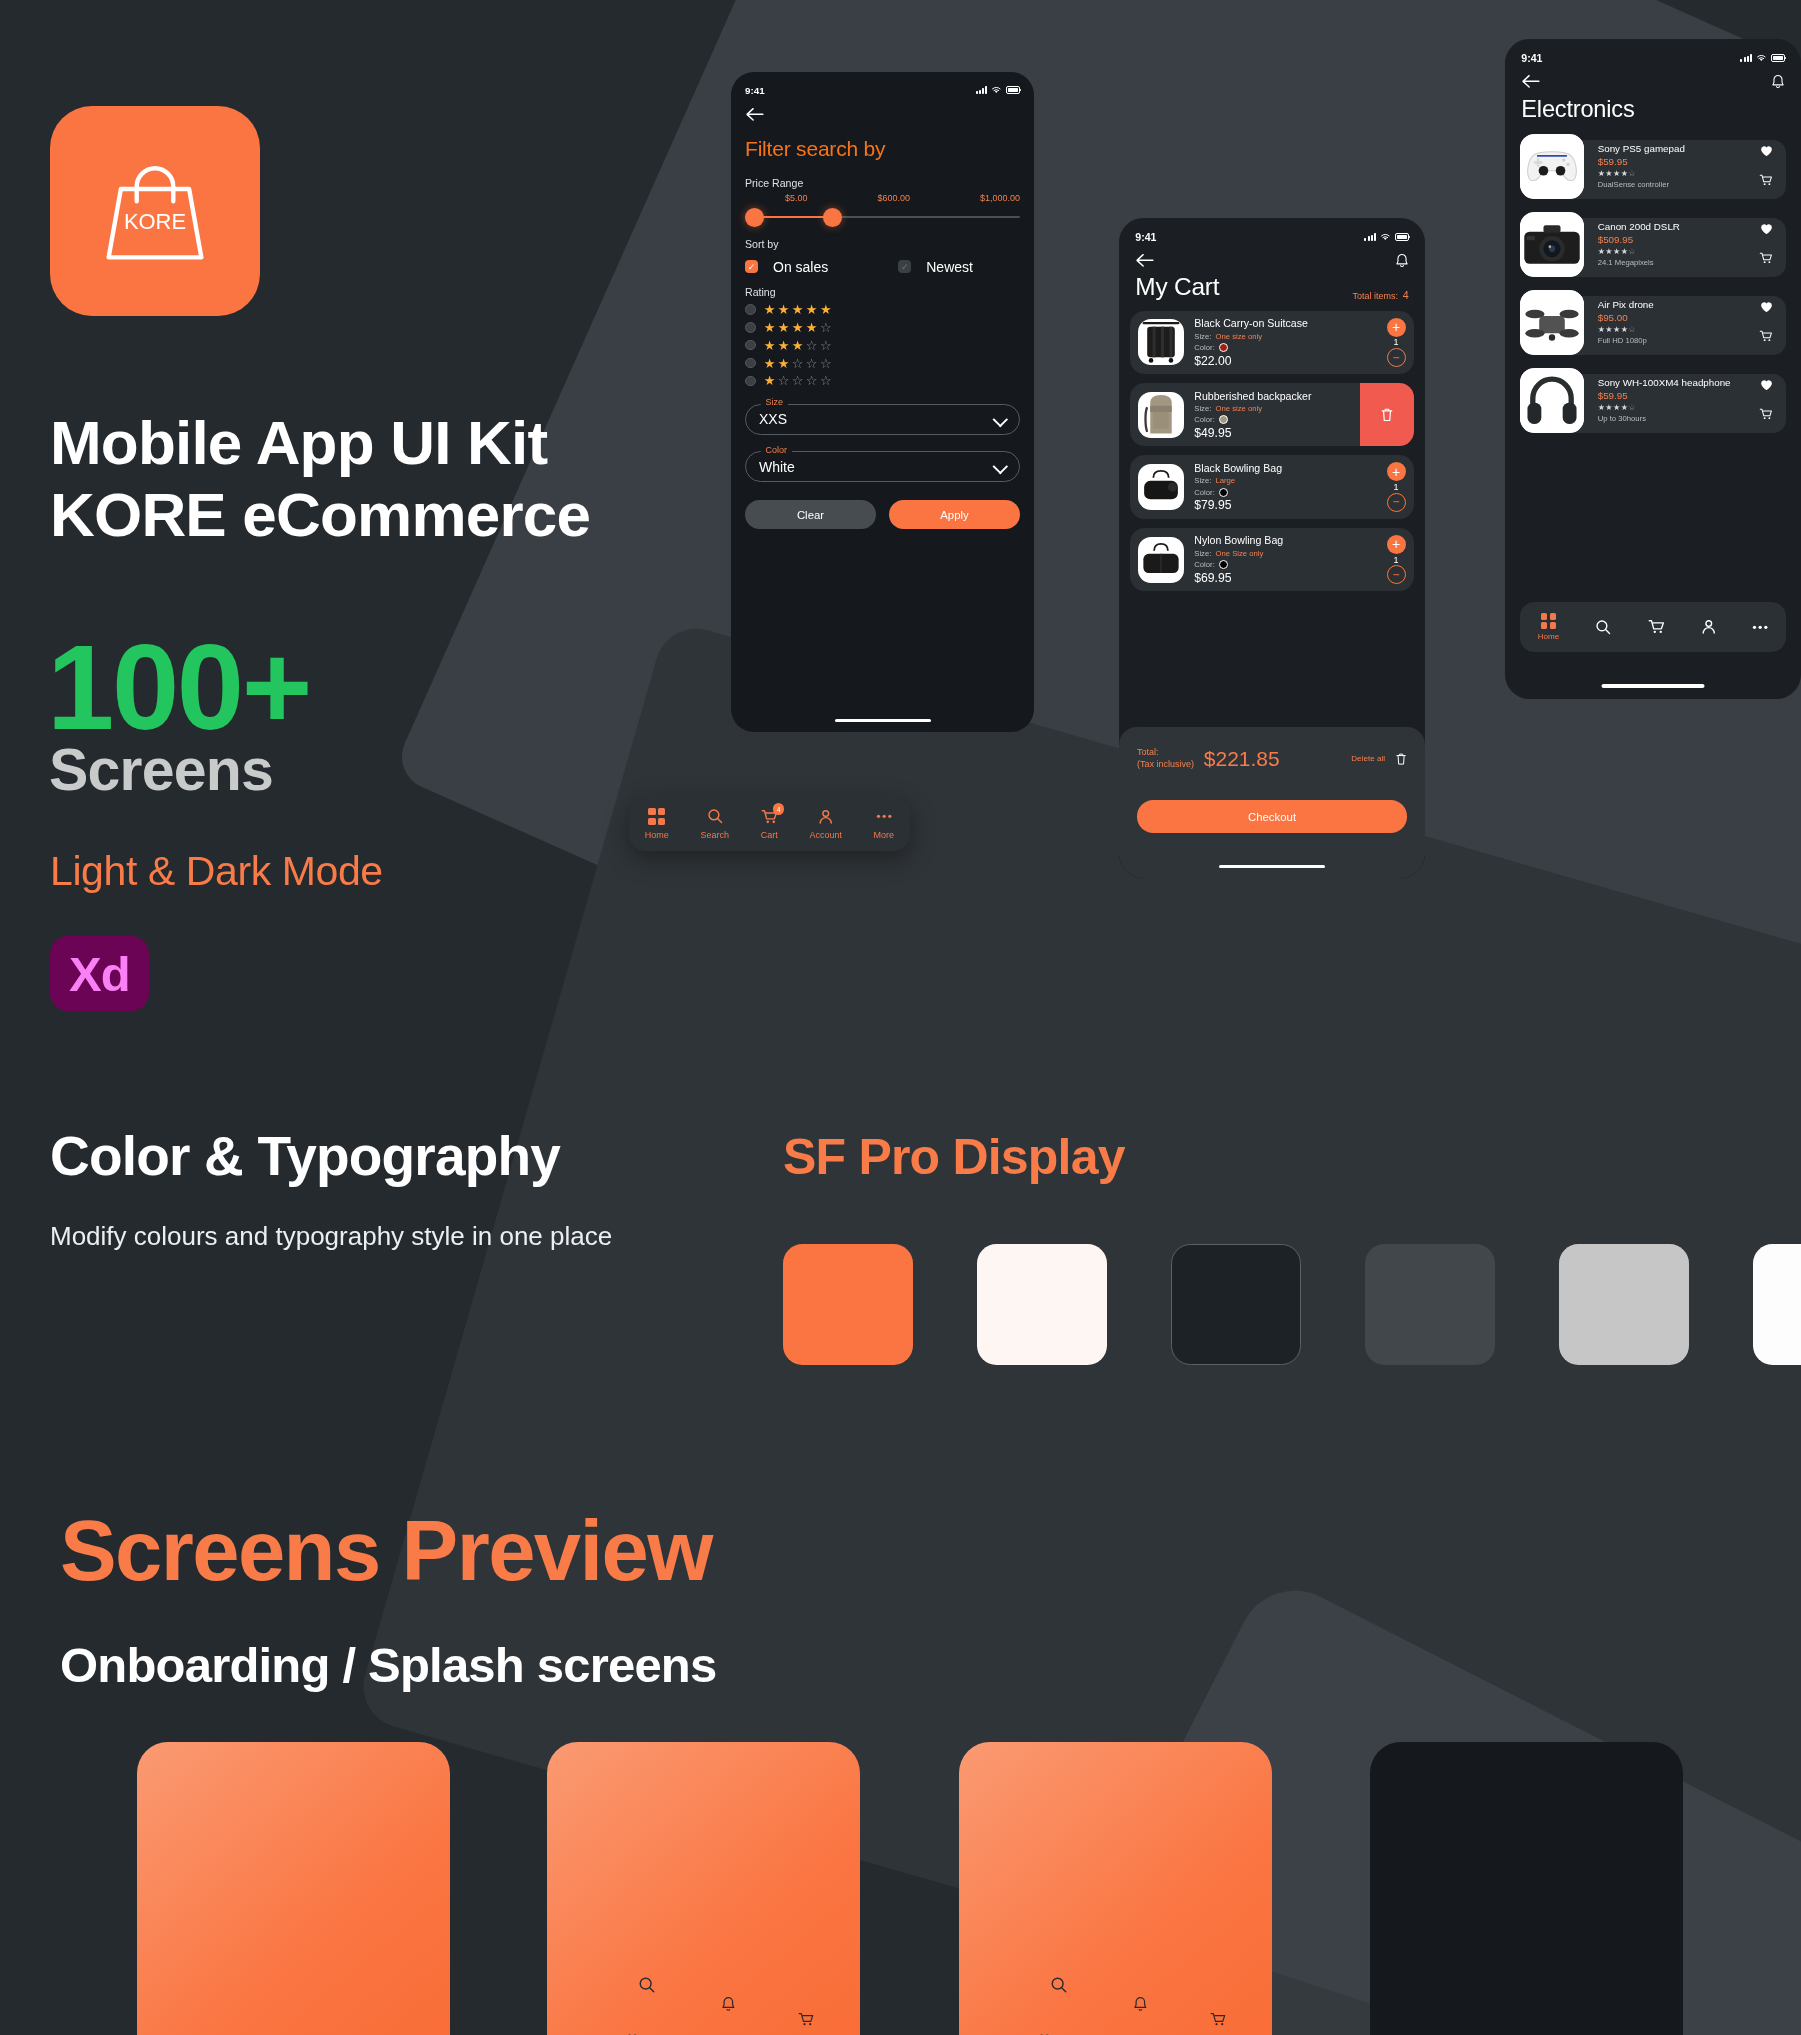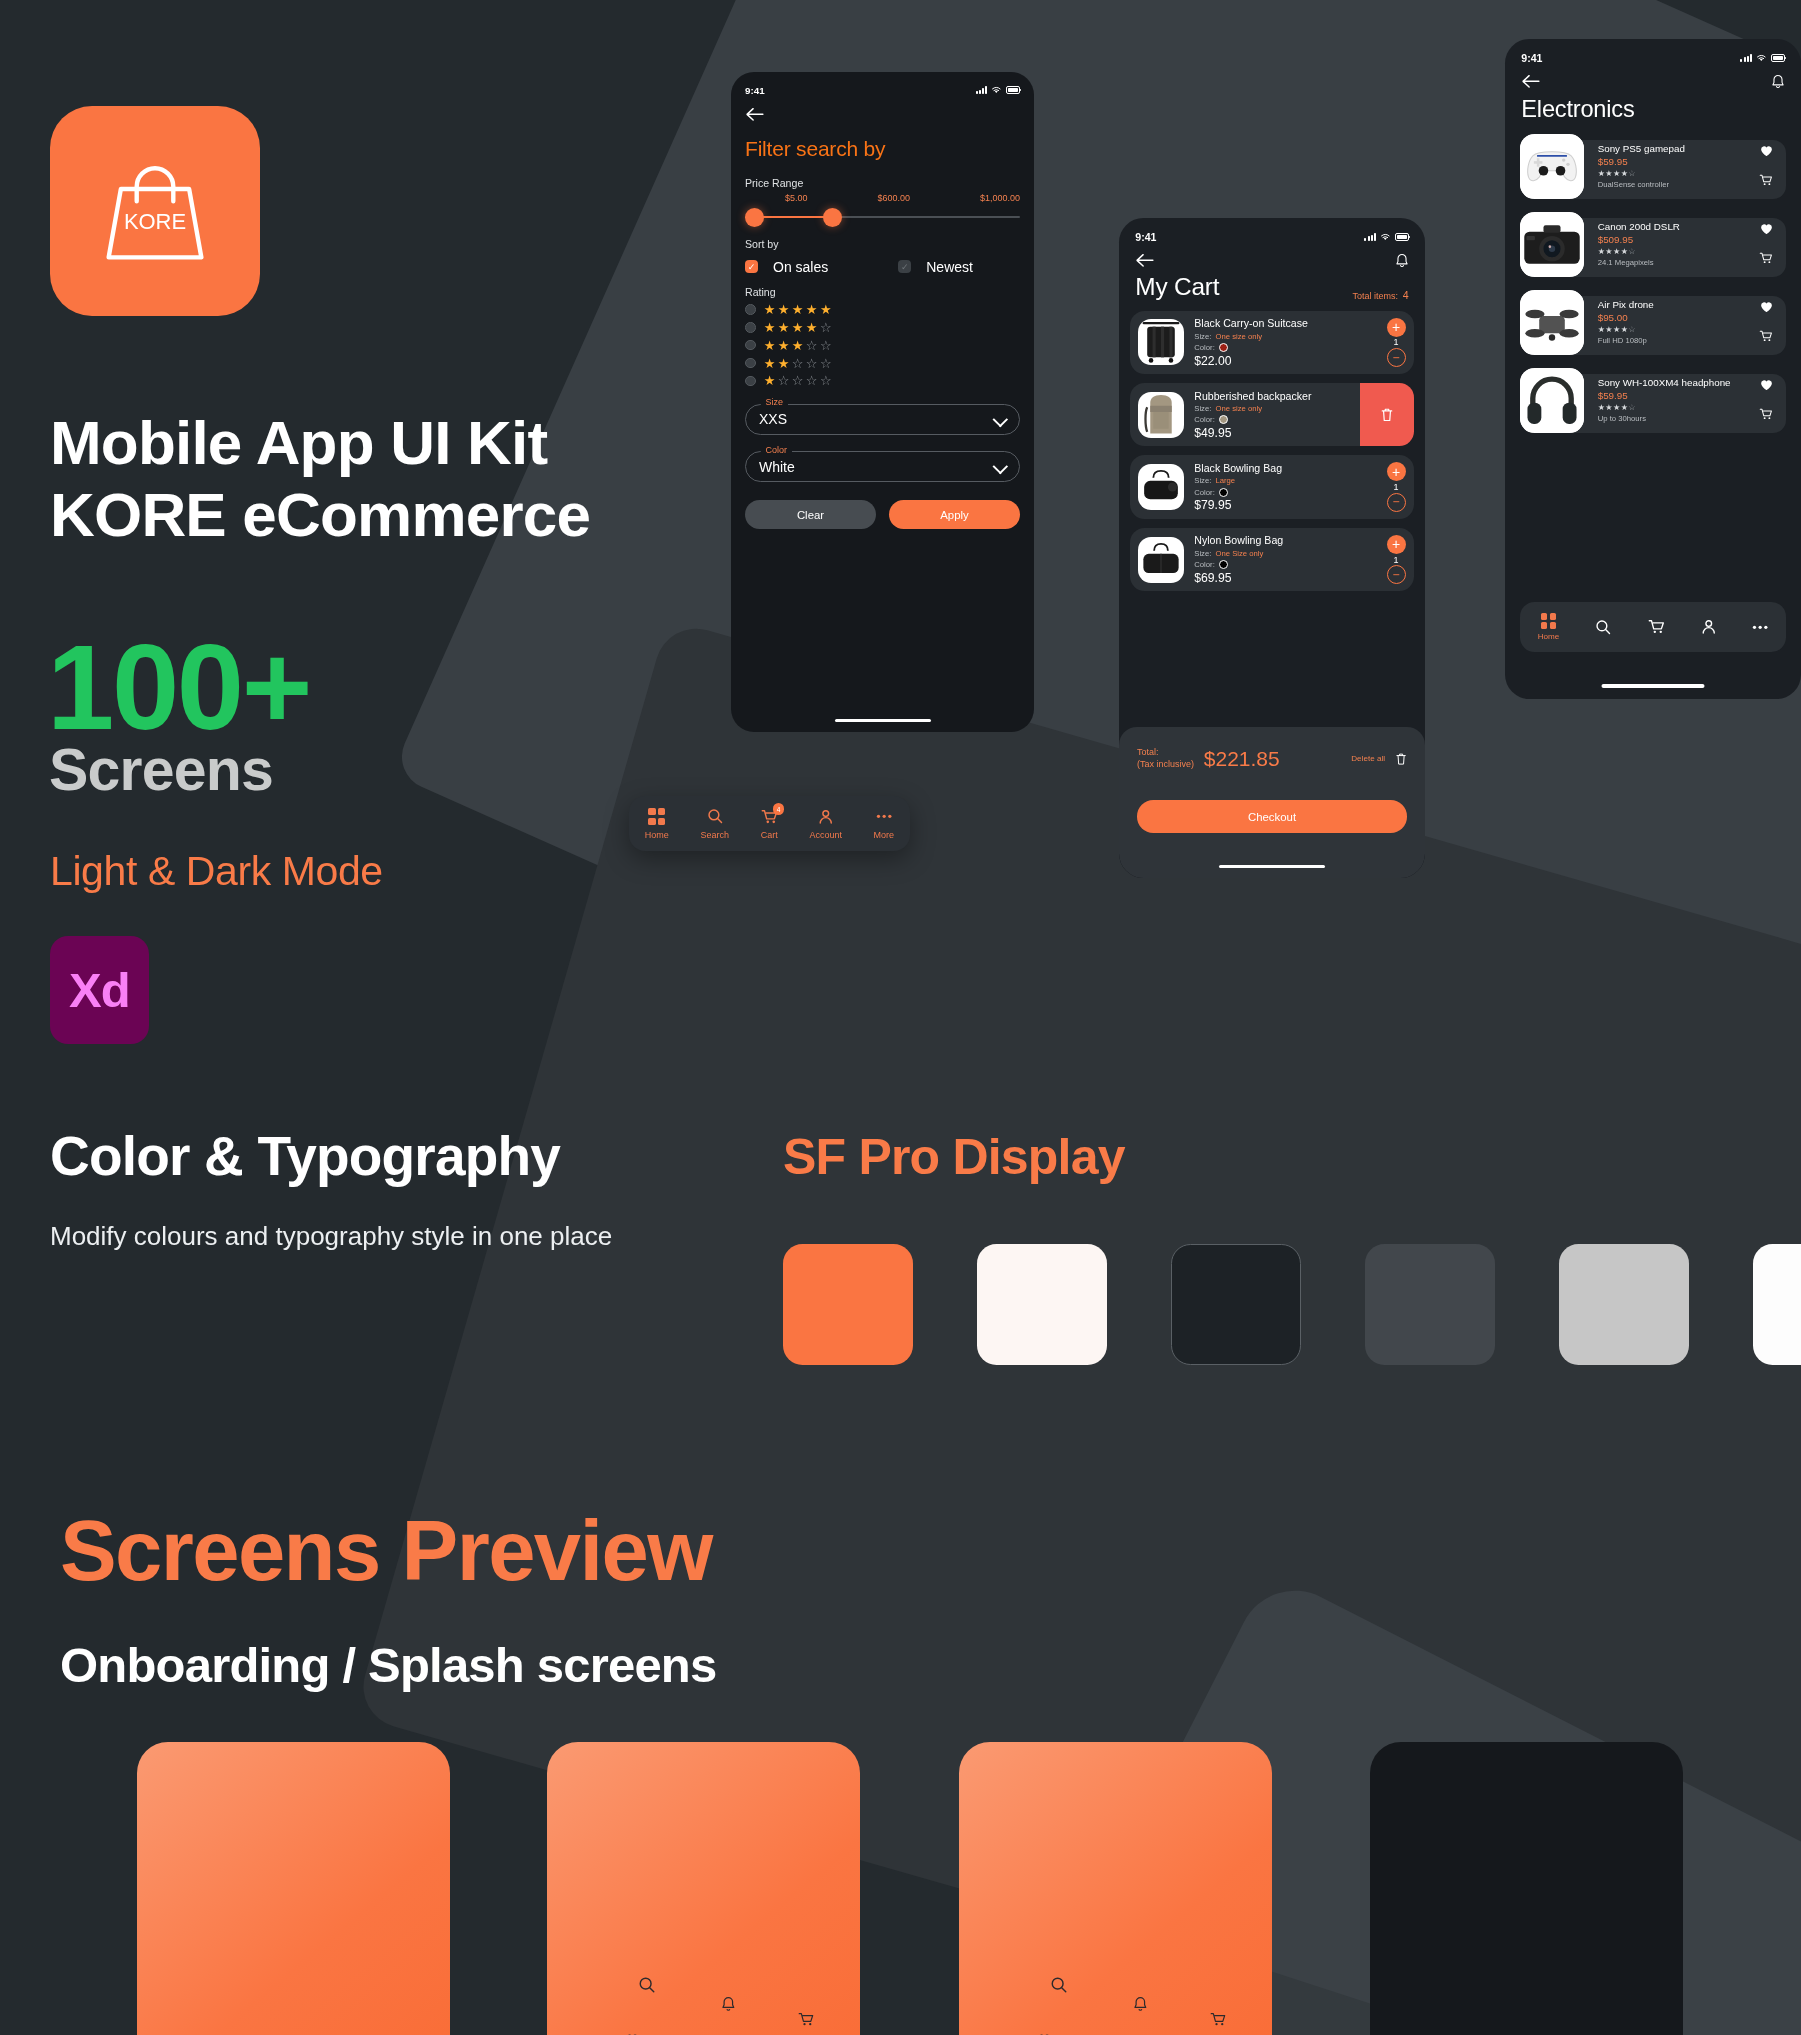--- a/index.html
+++ b/index.html
@@ -53,21 +53,21 @@
   }
   .hero-screens {
     position:absolute; left:49px; top:741px;
     font-size:59px; font-weight:700; line-height:1; letter-spacing:-0.8px; color:#c9cbcb;
   }
   .hero-mode {
     position:absolute; left:50px; top:848px;
     font-size:41px; font-weight:400; color:#f97b48; letter-spacing:-0.4px;
   }
   .xd-badge {
-    position:absolute; left:50px; top:936px; width:99px; height:108px;
+    position:absolute; left:50px; top:936px; width:99px; height:75px;
     background:#6b0454; border-radius:18px;
     display:flex; align-items:center; justify-content:center;
     font-size:49px; font-weight:700; color:#f980f5; letter-spacing:-0.8px;
   }
 
   
   .sec-ct-title {
     position:absolute; left:50px; top:1124px;
     font-size:55px; font-weight:700; letter-spacing:-0.8px; color:#fff;
   }

